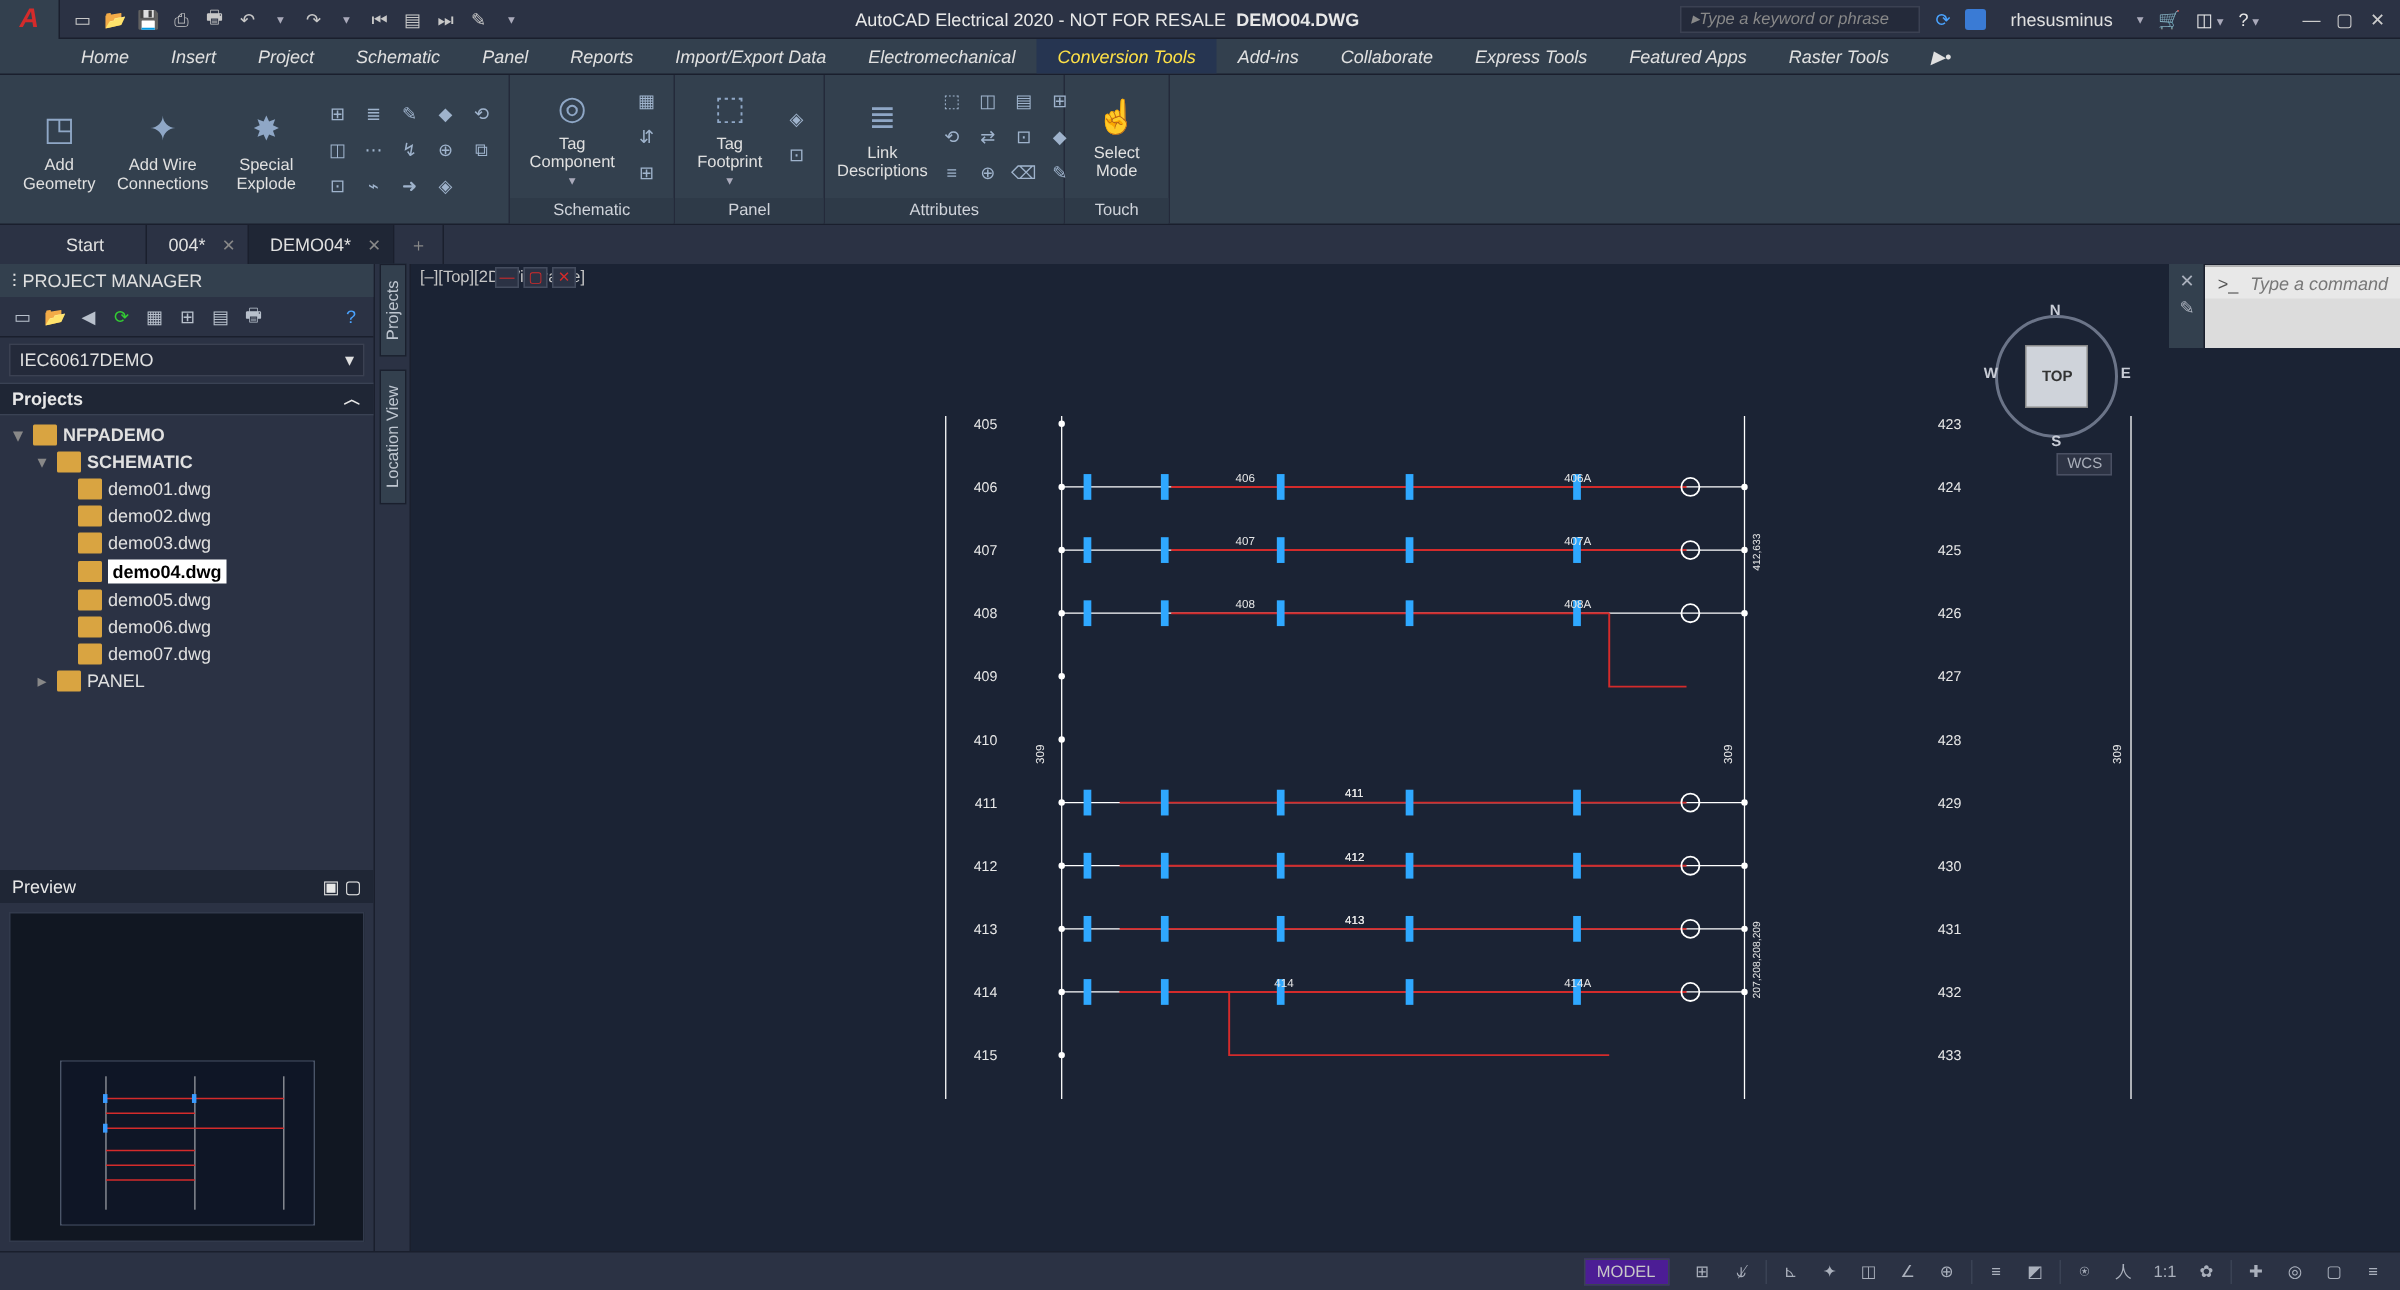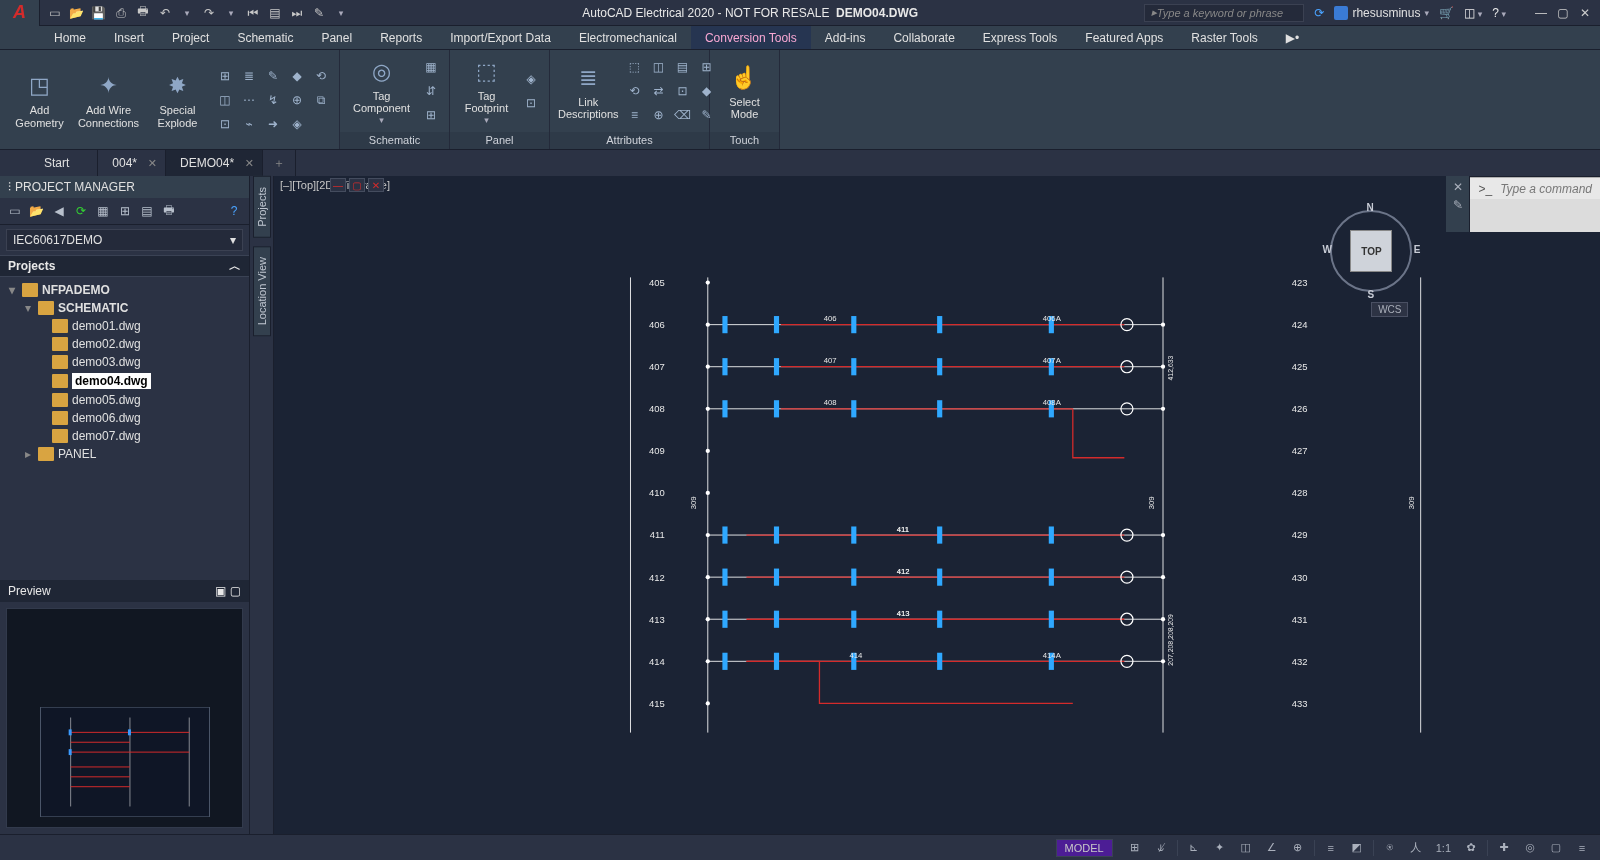--- a/index.html
+++ b/index.html
@@ -9,29 +9,29 @@
 
 .titlebar { display: flex; align-items: center; height: 26px; background: #2b3244; border-bottom: 1px solid #1a1f2d; }
 .app-btn { width: 40px; height: 26px; display: flex; align-items: center; justify-content: center; background: #33404e; border-right: 1px solid #1a1f2d; }
 .app-btn span { color: #d42b2b; font-weight: bold; font-size: 18px; font-style: italic; }
 .qat { display: flex; gap: 4px; padding: 0 6px; align-items: center; }
 .qat .qi { width: 18px; height: 18px; display: flex; align-items: center; justify-content: center; color: #c8c8c8; font-size: 12px; }
 .title-text { flex: 1; text-align: center; color: #e8e8e8; font-size: 12px; }
 .title-text .b { font-weight: 600; }
 .search-box { width: 160px; height: 18px; background: #242a3a; border: 1px solid #3b4152; display: flex; align-items: center; padding: 0 6px; font-style: italic; color: #888; font-size: 11px; margin-right: 10px; }
 .title-right { display: flex; align-items: center; gap: 10px; padding-right: 6px; }
-.user { display: flex; align-items: center; gap: 4px; color: #e0e0e0; font-size: 12px; text-align: right; }
+.user { display: flex; align-items: center; gap: 16px; color: #e0e0e0; font-size: 12px; text-align: right; }
 .user .avatar { width: 14px; height: 14px; background: #3a7bd5; border-radius: 2px; }
 .win-ctrl { display: flex; gap: 4px; margin-left: 16px; }
 .win-ctrl div { width: 18px; height: 18px; display: flex; align-items: center; justify-content: center; color: #ccc; font-size: 12px; }
 
 
 .menubar { display: flex; align-items: stretch; height: 24px; background: #33404e; border-bottom: 1px solid #1a1f2d; font-size: 12px; }
-.menubar .mi { padding: 0 14px; display: flex; align-items: center; color: #e0e0e0; cursor: pointer; }
-.menubar .mi.active { background: #263551; color: #f9a8d4; }
+.menubar .mi { padding: 0 14px; display: flex; align-items: center; color: #e0e0e0; cursor: pointer; font-style: italic; }
+.menubar .mi.active { background: #263551; color: #fde047; }
 .menu-spacer { width: 40px; }
 
 
 .ribbon { display: flex; height: 100px; background: #33404e; border-bottom: 1px solid #1a1f2d; }
 .panel { display: flex; flex-direction: column; border-right: 1px solid #242a3a; }
 .panel-body { flex: 1; display: flex; align-items: center; padding: 4px 8px; gap: 6px; }
 .panel-title { text-align: center; font-size: 11px; color: #cfd3da; padding: 2px 0 3px; background: #2e3a48; }
 .bigbtn { display: flex; flex-direction: column; align-items: center; justify-content: center; width: 68px; gap: 2px; color: #e0e0e0; font-size: 11px; line-height: 1.1; text-align: center; cursor: pointer; }
 .bigbtn .ico { width: 32px; height: 32px; display: flex; align-items: center; justify-content: center; font-size: 22px; color: #8fa7c6; }
 .smgrid { display: grid; grid-template-columns: repeat(5, 20px); grid-auto-rows: 20px; gap: 4px; }

